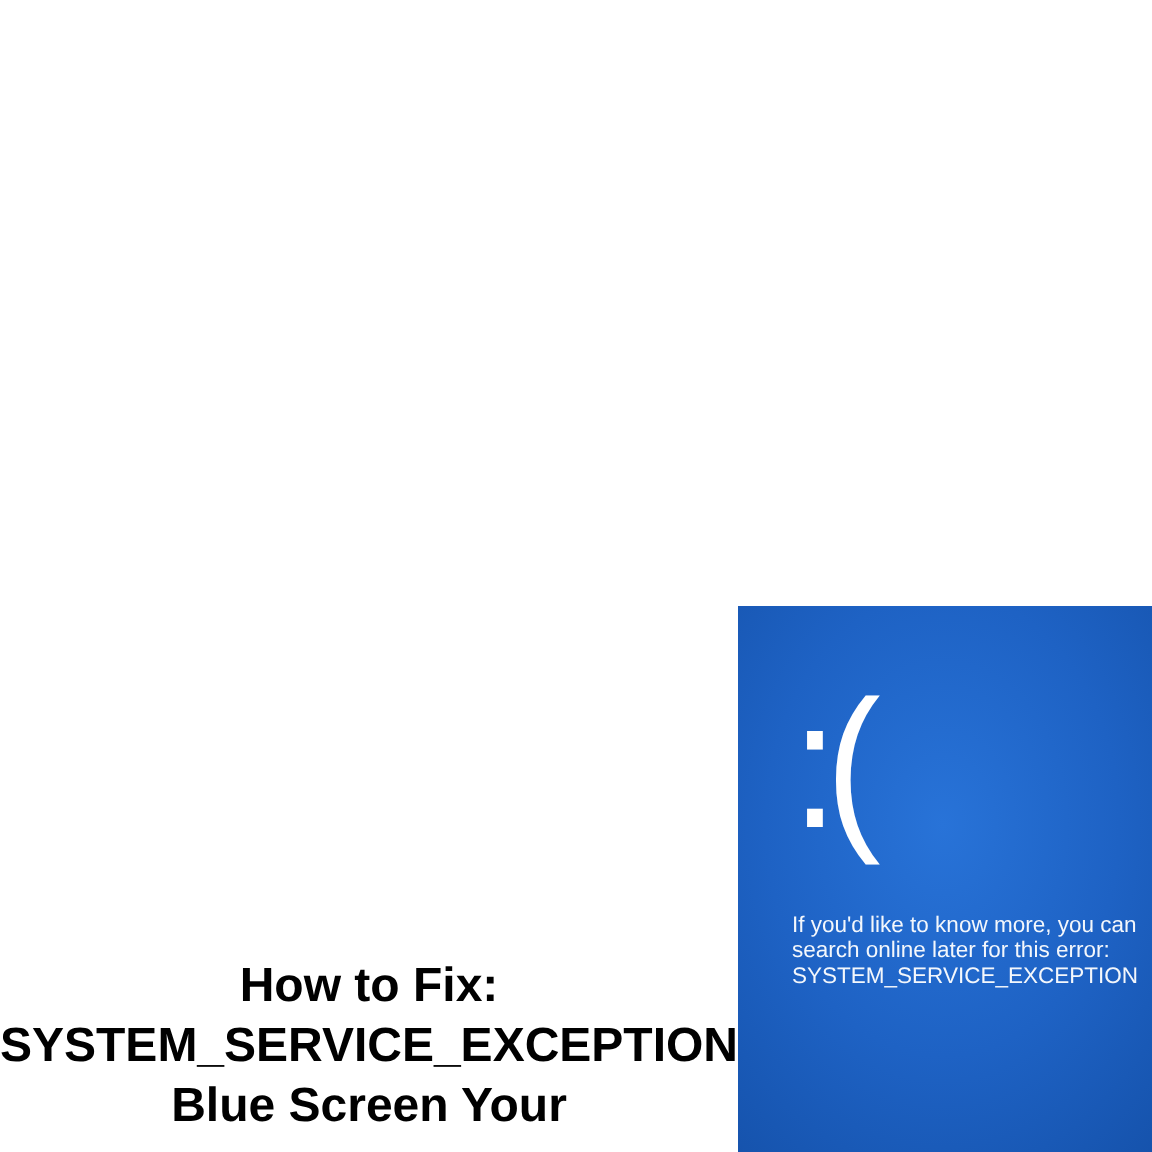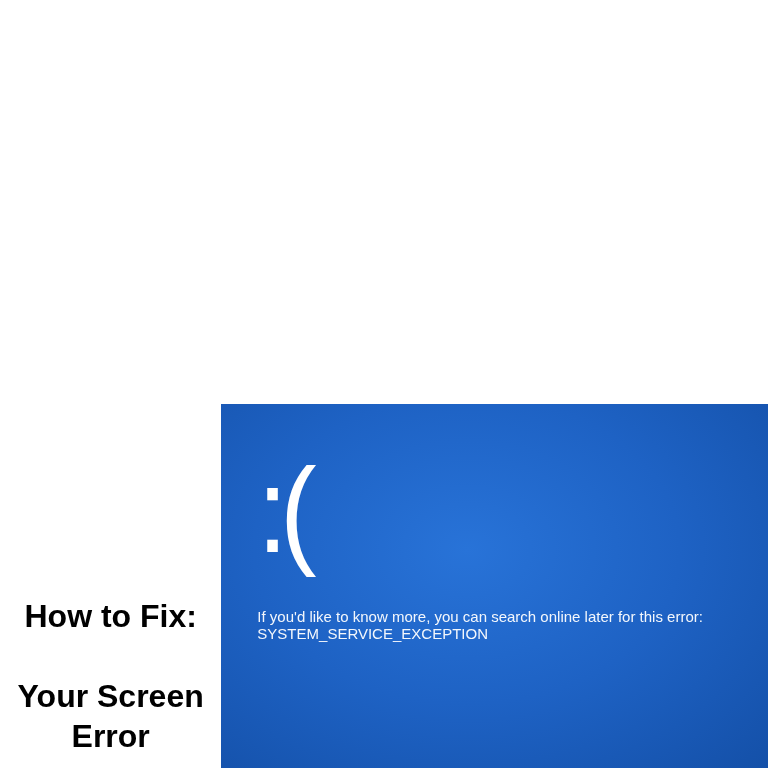--- a/index.html
+++ b/index.html
@@ -57,21 +57,21 @@
       font-weight: 300;
       opacity: 0.95;
     }
   </style>
 </head>
 <body>
 
 <div class="container">
   <h1 class="title">
     <span>How to Fix:</span><br>
-    <br>
-    <span>Your Screen Error</span>
+    <span>SYSTEM_SERVICE_EXCEPTION</span><br>
+    <span>Blue Screen Your</span>
   </h1>
 
   <div class="bsod">
     <div class="face">:(</div>
     <div class="footnote">If you'd like to know more, you can search online later for this error: SYSTEM_SERVICE_EXCEPTION</div>
   </div>
 </div>
 
 </body></html>

